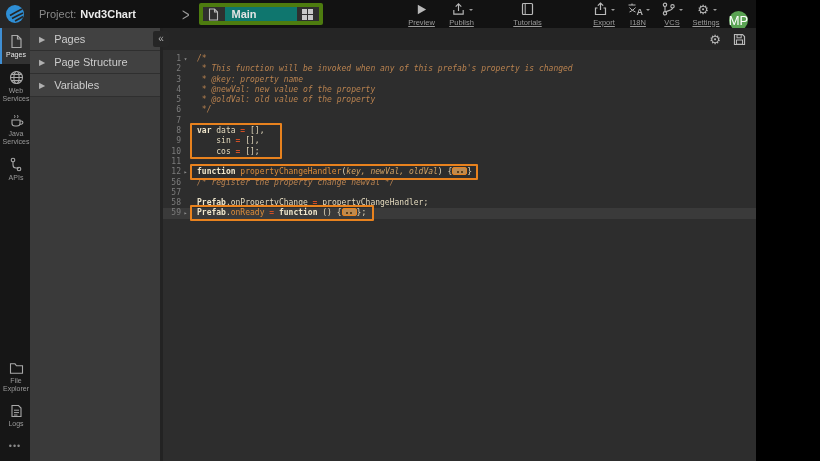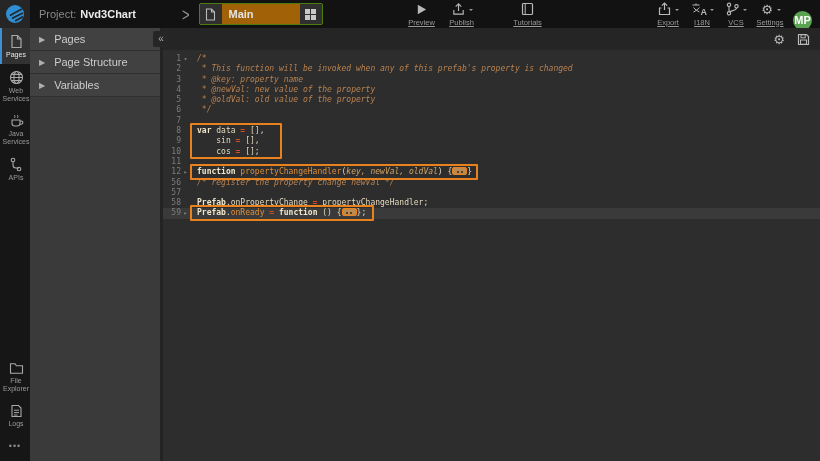--- a/index.html
+++ b/index.html
@@ -1,41 +1,41 @@
 <!DOCTYPE html>
 <html style="--accent_blue: #3f8fd4; --annotation_orange: #e8821e; --avatar_green: #5aa353; --logo_blue: #2e8fd6; --comment: #b9824f; --plain: #e4dabe; --keyword: #efe6cb; --function_name: #de8e3a; --operator: #d14e24; --param: #d2a263;"><head>
 <meta charset="utf-8">
 <style>
   * { box-sizing: border-box; margin: 0; padding: 0; }
   html,body { background:#000; }
-  .app { width:820px; height:461px; position:relative; overflow:hidden;
+  .app { width:756px; height:461px; position:relative; overflow:hidden;
          font-family:"Liberation Sans", sans-serif; background:#2d2d2d; }
 
   
   .topbar { height:28px; background:#121212; display:flex; align-items:center; }
   .logo-cell { width:30px; height:28px; background:#262626; display:flex; align-items:center; justify-content:center; }
   .project { margin-left:9px; font-size:11px; display:flex; gap:4px; align-items:center; }
   .p-label { color:#8a8a8a; }
   .p-name  { color:#ececec; font-weight:bold; }
   .nav-chev { margin-left:46px; color:#9a9a9a; font-size:13px; transform:scaleY(1.35); }
   .page-selector { margin-left:9px; width:124px; height:22px; display:flex; align-items:center;
-                   background:#a16207; border:1px solid #4d7c0f; border-radius:2px; }
+                   background:#0f766e; border:4px solid #4d7c0f; border-radius:2px; }
   .page-selector .seg { width:22px; height:100%; background:#2f2f2f; display:flex; align-items:center; justify-content:center; }
   .page-selector .seg.grid { margin-left:auto; }
   .sel-value { padding-left:7px; font-size:11px; font-weight:bold; color:#e4e4e4; }
   .tb-group { display:flex; align-items:center; }
   .tb-group.center { margin-left:84px; gap:10px; }
   .tb-group.center .tb-action:nth-child(3) { margin-left:26px; }
   .tb-group.right { margin-left:auto; gap:4px; }
   .tb-action { display:flex; flex-direction:column; align-items:center; min-width:30px; cursor:pointer; }
   .ic-row { height:15px; display:flex; align-items:center; }
   .tb-label { font-size:7.5px; color:#9a9a9a; margin-top:1px; white-space:nowrap;text-decoration:underline; }
   .caret { width:0; height:0; border:2.6px solid transparent; border-top-color:#9a9a9a; margin-left:3px; margin-top:4px; }
   .avatar { width:19px; height:19px; border-radius:50%; background:var(--avatar_green);
-            color:#fff; font-size:11px; font-weight:bold; display:flex; align-items:center; justify-content:center;
+            color:#fff; font-size:13px; font-weight:normal; display:flex; align-items:center; justify-content:center;
             margin:12px 8px 0 8px; }
   .ic { display:inline-flex; align-items:center; justify-content:center; }
   .glyph { color:#b9b9b9; font-size:13px; font-family:"DejaVu Sans", sans-serif; }
 
   
   .main { display:flex; height:433px; }
 
   
   .iconbar { width:30px; background:#161616; display:flex; flex-direction:column; align-items:stretch; }
   .side-item { display:flex; flex-direction:column; align-items:center; padding:6px 1px 5px 1px;

